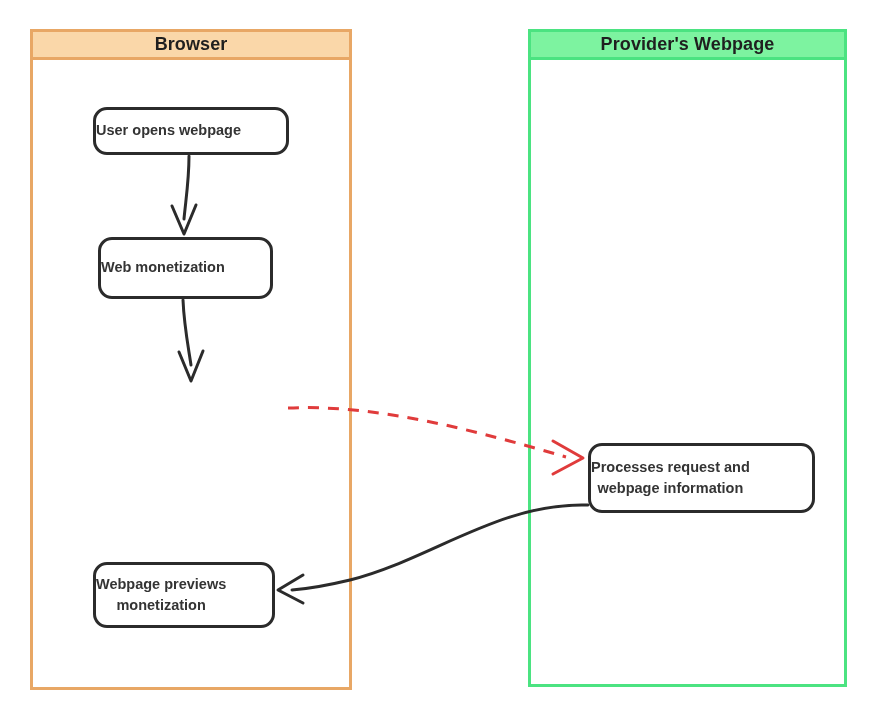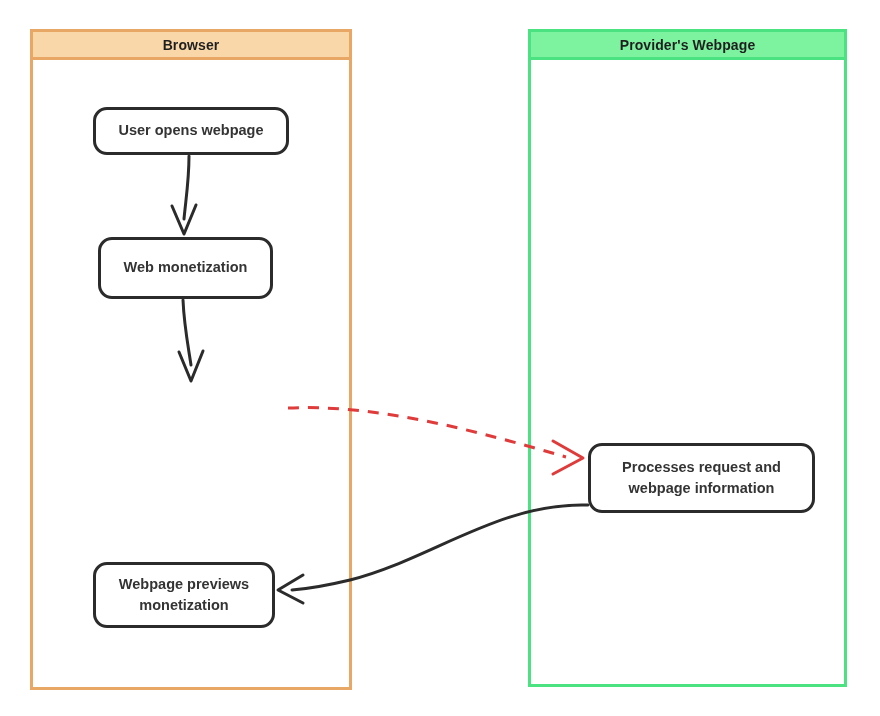--- a/index.html
+++ b/index.html
@@ -26,21 +26,21 @@
   }
   .lane-header {
     position: absolute;
     left: 0;
     top: 0;
     right: 0;
     box-sizing: border-box;
     display: flex;
     align-items: center;
     justify-content: center;
-    font-size: 14px;
+    font-size: 18px;
     font-weight: bold;
     letter-spacing: 0.1px;
     color: #1f1f1f;
   }
 
   #lane-browser {
     left: 30px;
     top: 29px;
     width: 322px;
     height: 661px;
@@ -67,21 +67,20 @@
 
   
   .node {
     position: absolute;
     box-sizing: border-box;
     background: #ffffff;
     border: 3px solid #2b2b2b;
     border-radius: 14px;
     display: flex;
     align-items: center;
-    justify-content: center;
     text-align: center;
     color: #343434;
     font-size: 14.5px;
     font-weight: bold;
     line-height: 1.45;
     z-index: 5;
   }
   .node span { display: block; }
 
   #node-user      { left: 93px;  top: 107px; width: 196px; height: 48px; }

